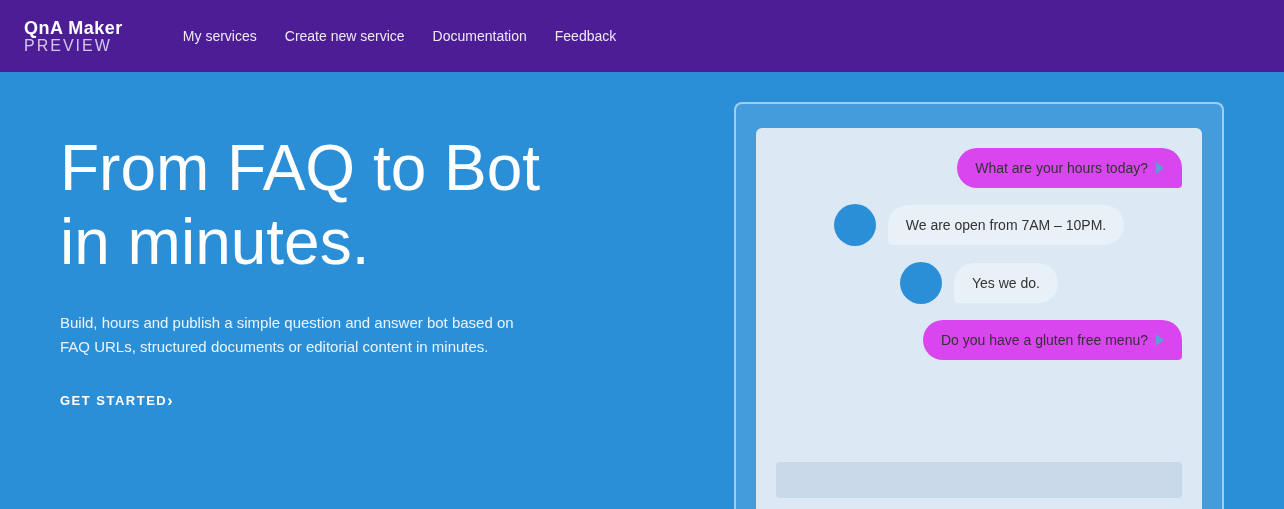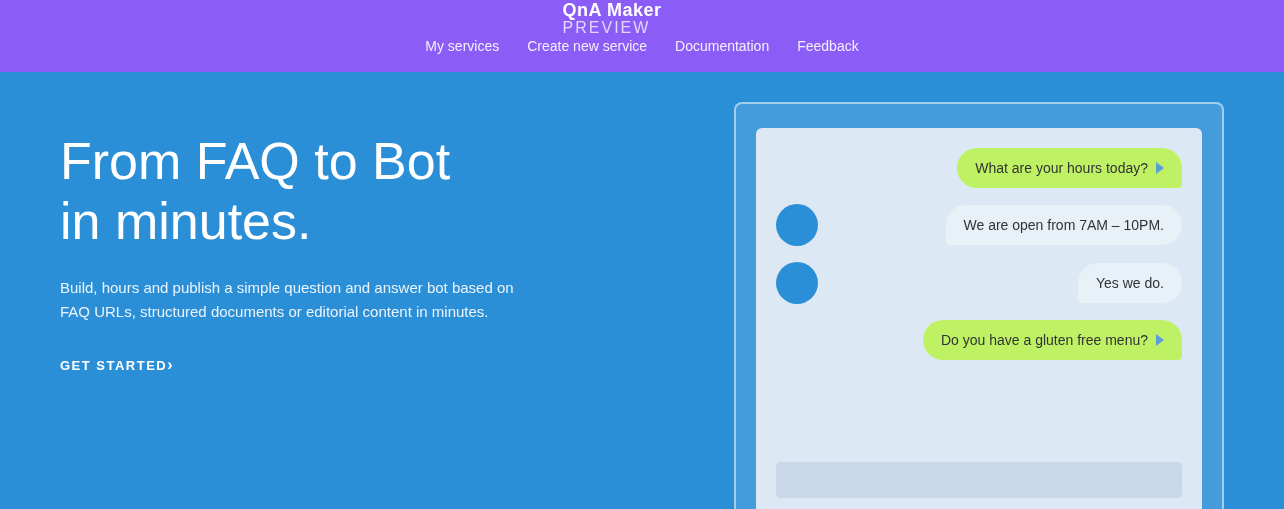--- a/index.html
+++ b/index.html
@@ -16,22 +16,21 @@
       height: 509px;
       overflow: hidden;
     }
 
     
     .navbar {
       display: flex;
       align-items: center;
       padding: 0 24px;
       height: 72px;
-      background-color: #8b5cf6;
-      flex-direction: column;
+      background-color: #4c1d95;
     }
 
     .brand {
       display: flex;
       flex-direction: column;
       margin-right: 60px;
     }
 
     .brand-title {
       font-size: 18px;
@@ -70,25 +69,25 @@
       padding: 40px 60px 0 60px;
       height: calc(509px - 72px);
     }
 
     .hero-text {
       flex: 0 0 520px;
       padding-top: 20px;
     }
 
     .hero-headline {
-      font-size: 52px;
+      font-size: 64px;
       font-weight: 300;
       line-height: 1.15;
       color: white;
-      margin-bottom: 24px;
+      margin-bottom: 32px;
     }
 
     .hero-description {
       font-size: 15px;
       color: rgba(255,255,255,0.9);
       line-height: 1.6;
       max-width: 480px;
       margin-bottom: 32px;
     }
 
@@ -148,42 +147,42 @@
     .chat-row {
       display: flex;
       align-items: center;
     }
 
     .chat-row.right {
       justify-content: flex-end;
     }
 
     .chat-row.left {
-      justify-content: space-between;
+      justify-content: center;
       gap: 12px;
     }
 
     .avatar-circle {
       width: 42px;
       height: 42px;
       border-radius: 50%;
       background-color: #2B8FD8;
       flex-shrink: 0;
     }
 
     .chat-bubble {
       padding: 12px 18px;
       border-radius: 20px;
       font-size: 14px;
       color: #333;
       max-width: 320px;
     }
 
     .chat-bubble.outgoing {
-      background-color: #bef264;
+      background-color: #d946ef;
       border-bottom-right-radius: 4px;
       display: flex;
       align-items: center;
       gap: 8px;
     }
 
     .chat-bubble.incoming {
       background-color: #e8f0f8;
       border-bottom-left-radius: 4px;
     }

